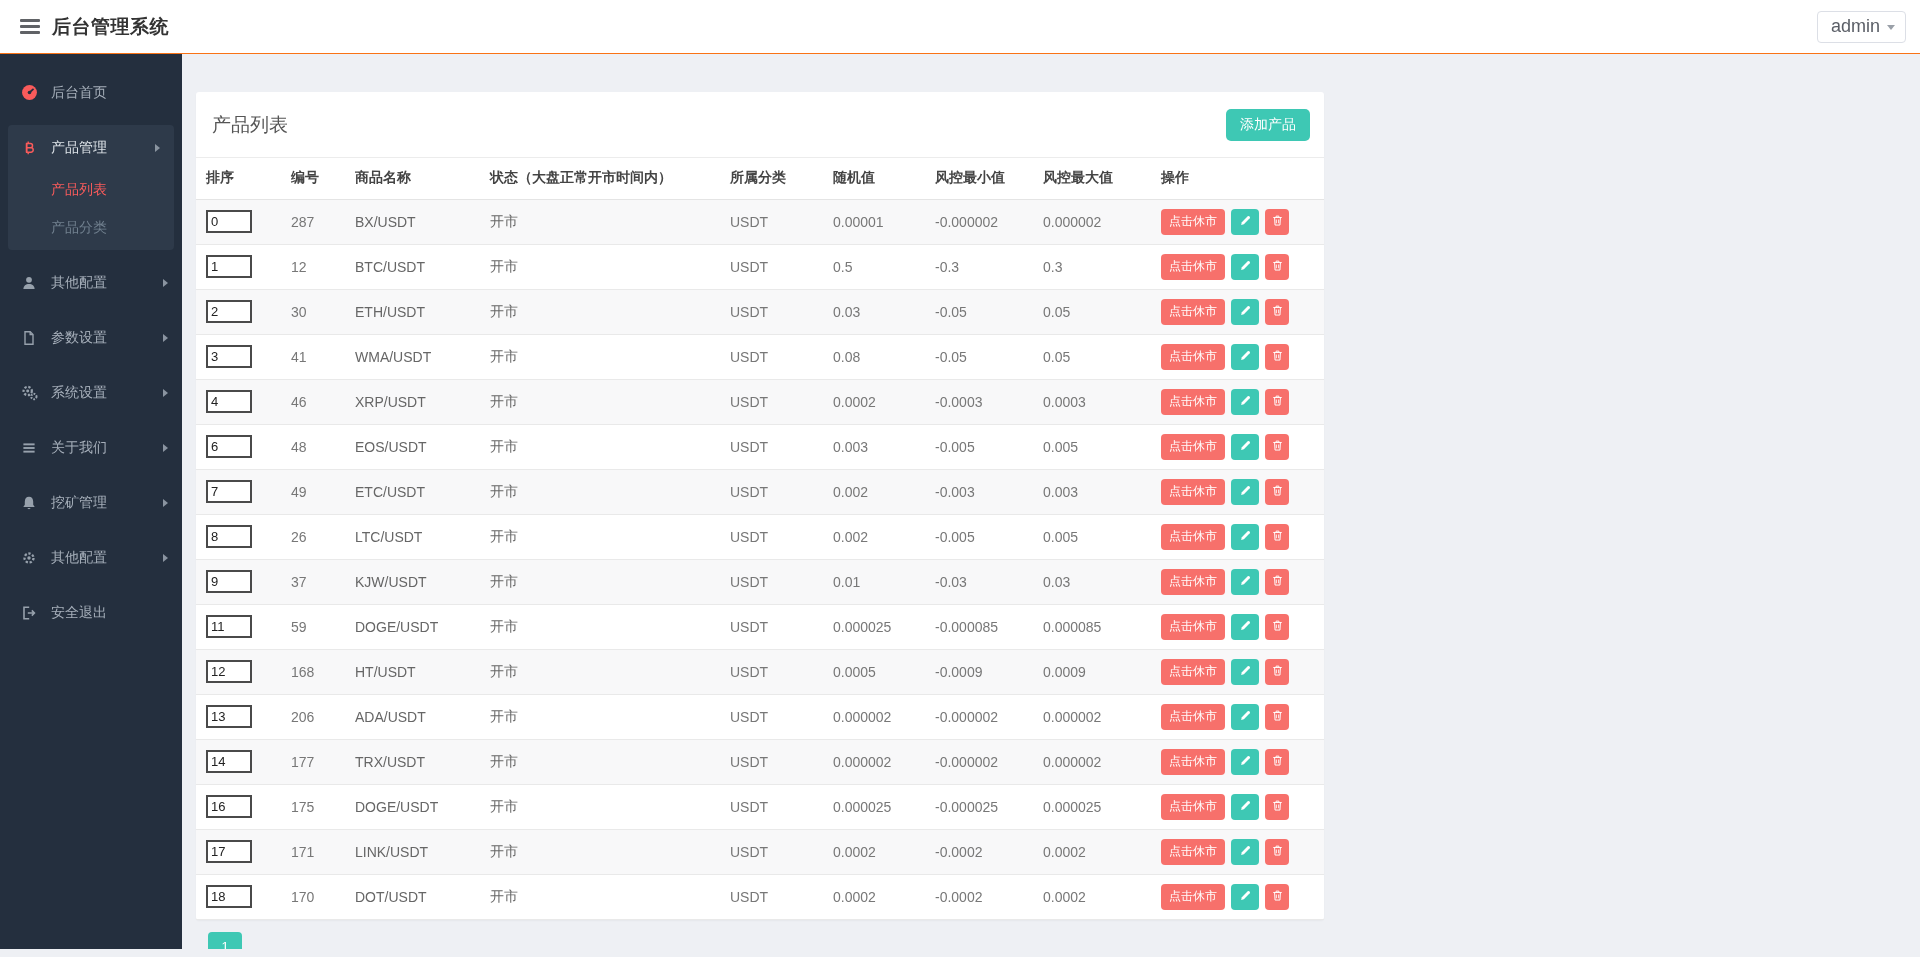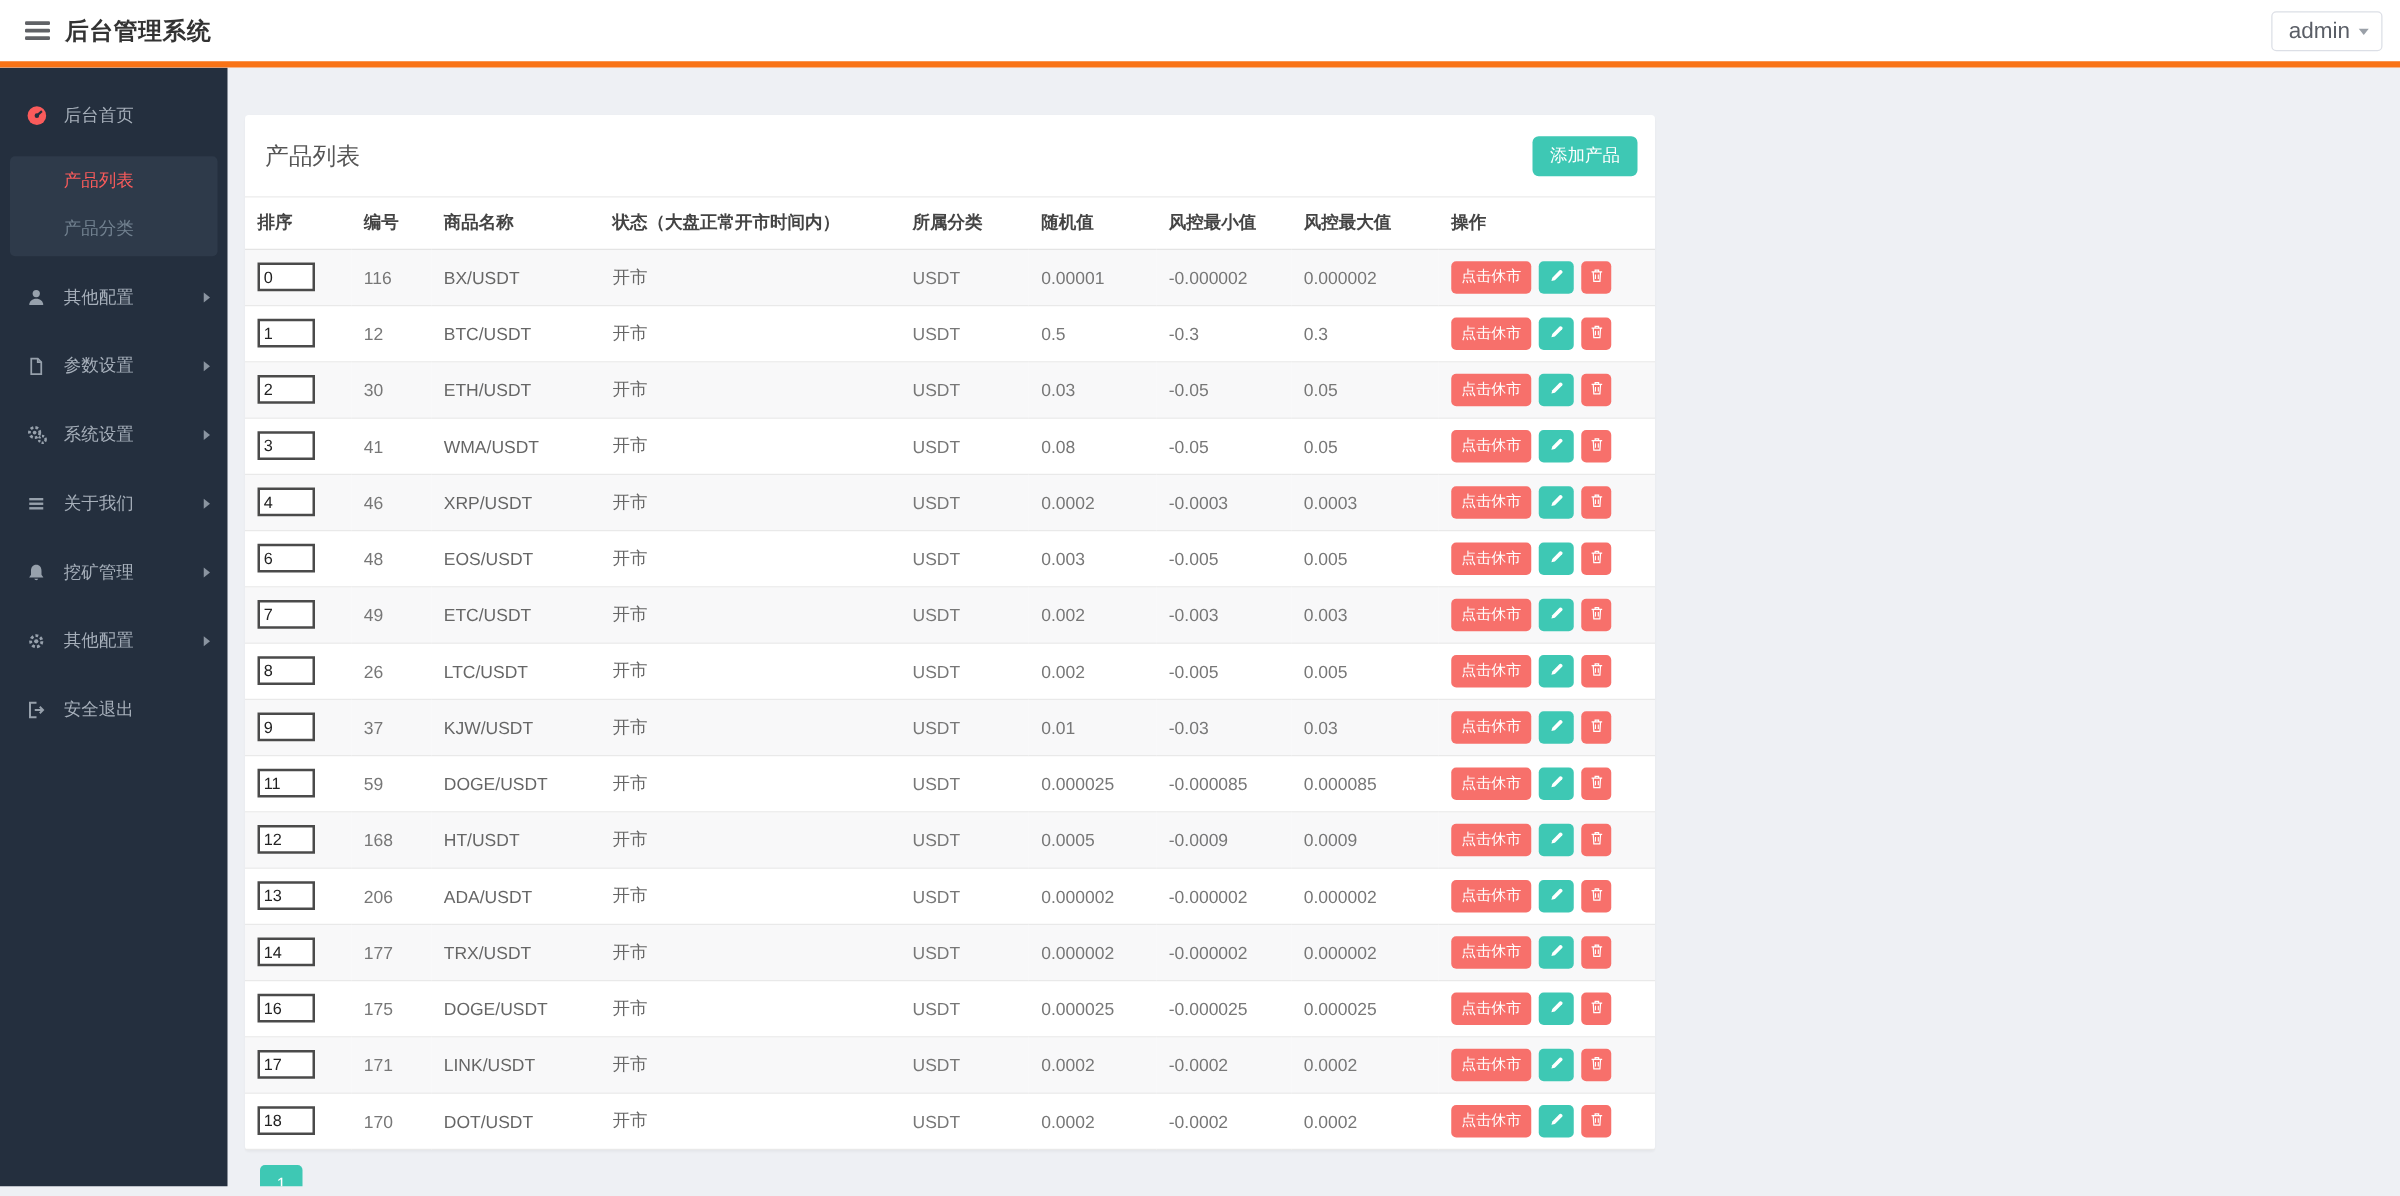--- a/index.html
+++ b/index.html
@@ -1,20 +1,20 @@
 <!DOCTYPE html>
 <html><head>
 <meta charset="utf-8">
 <style>
   * { margin:0; padding:0; box-sizing:border-box; }
   html,body { width:1920px; height:957px; overflow:hidden;
     font-family:"Liberation Sans","DejaVu Sans",sans-serif; background:#EEF0F4; }
 
   
-  .topbar { height:54px; background:#fff; border-bottom:5px solid #f97316;
+  .topbar { height:54px; background:#fff; border-bottom:1px solid #f97316;
     display:flex; align-items:center; padding:0 14px; position:relative; z-index:5; }
   .hamburger { width:20px; height:15px; display:flex; flex-direction:column;
     justify-content:space-between; cursor:pointer; margin:0 12px 0 6px; }
   .hamburger span { display:block; height:2.6px; background:#606266; border-radius:1px; }
   .app-title { font-size:19px; font-weight:bold; color:#333; letter-spacing:.5px; }
   .user-dd { margin-left:auto; height:32px; border:1px solid #dcdfe6; border-radius:4px;
     background:#fff; display:flex; align-items:center; padding:0 10px 0 13px;
     color:#5a5e66; font-size:18px; cursor:pointer; }
   .caret-down { width:0; height:0; border-left:4px solid transparent; border-right:4px solid transparent;
     border-top:5px solid #9aa0a8; margin-left:7px; margin-top:2px; }
@@ -94,20 +94,32 @@
         <span class="icn">
           <svg width="17" height="17" viewBox="0 0 16 16">
             <circle cx="8" cy="8" r="7" fill="#FA5B5B"></circle>
             <line x1="8" y1="8" x2="11.8" y2="4.6" stroke="#242F3E" stroke-width="1.6"></line>
             <circle cx="8" cy="8" r="1.7" fill="#242F3E"></circle>
           </svg>
         </span>
         <span class="lbl">后台首页</span>
       </div>
       <div class="side-group">
+        <div class="side-item">
+          <span class="icn">
+            <svg width="16" height="16" viewBox="0 0 16 16">
+              <path d="M5.6 3.6h3.8a2.1 2.1 0 0 1 0 4.2H5.6zM5.6 7.8h4.4a2.2 2.2 0 0 1 0 4.4H5.6z" fill="none" stroke="#FA5B5B" stroke-width="1.5"></path>
+              <line x1="5.6" y1="3.6" x2="5.6" y2="12.2" stroke="#FA5B5B" stroke-width="1.5"></line>
+              <line x1="7.2" y1="1.6" x2="7.2" y2="3.5" stroke="#FA5B5B" stroke-width="1.4"></line>
+              <line x1="7.2" y1="12.3" x2="7.2" y2="14.3" stroke="#FA5B5B" stroke-width="1.4"></line>
+            </svg>
+          </span>
+          <span class="lbl">产品管理</span>
+          <span class="caret-right"></span>
+        </div>
         <div class="sub-item active">产品列表</div>
         <div class="sub-item">产品分类</div>
       </div>
       <div class="side-item">
         <span class="icn">
           <svg width="16" height="16" viewBox="0 0 16 16">
             <circle cx="8" cy="4.8" r="2.9" fill="#97A1AC"></circle>
             <path d="M2.4 14c0-3.1 2.5-5 5.6-5s5.6 1.9 5.6 5z" fill="#97A1AC"></path>
           </svg>
         </span>
@@ -204,21 +216,21 @@
               <th>所属分类</th>
               <th>随机值</th>
               <th>风控最小值</th>
               <th>风控最大值</th>
               <th>操作</th>
             </tr>
           </thead>
         <tbody id="tbody">
             <tr>
               <td><input class="sort-input" value="0" style=""></td>
-              <td>116</td>
+              <td>287</td>
               <td class="c-name">BX/USDT</td>
               <td class="c-status">开市</td>
               <td>USDT</td>
               <td>0.00001</td>
               <td>-0.000002</td>
               <td>0.000002</td>
               <td><button class="btn-close">点击休市</button><button class="btn-ico btn-edit">
                   <span><svg width="13" height="13" viewBox="0 0 16 16">
                       <path d="M2.6 13.4l.9-3.4 7.2-7.2a1.3 1.3 0 0 1 1.8 0l.7.7a1.3 1.3 0 0 1 0 1.8L6 12.5l-3.4.9z" fill="#fff"></path>
                     </svg></span>

